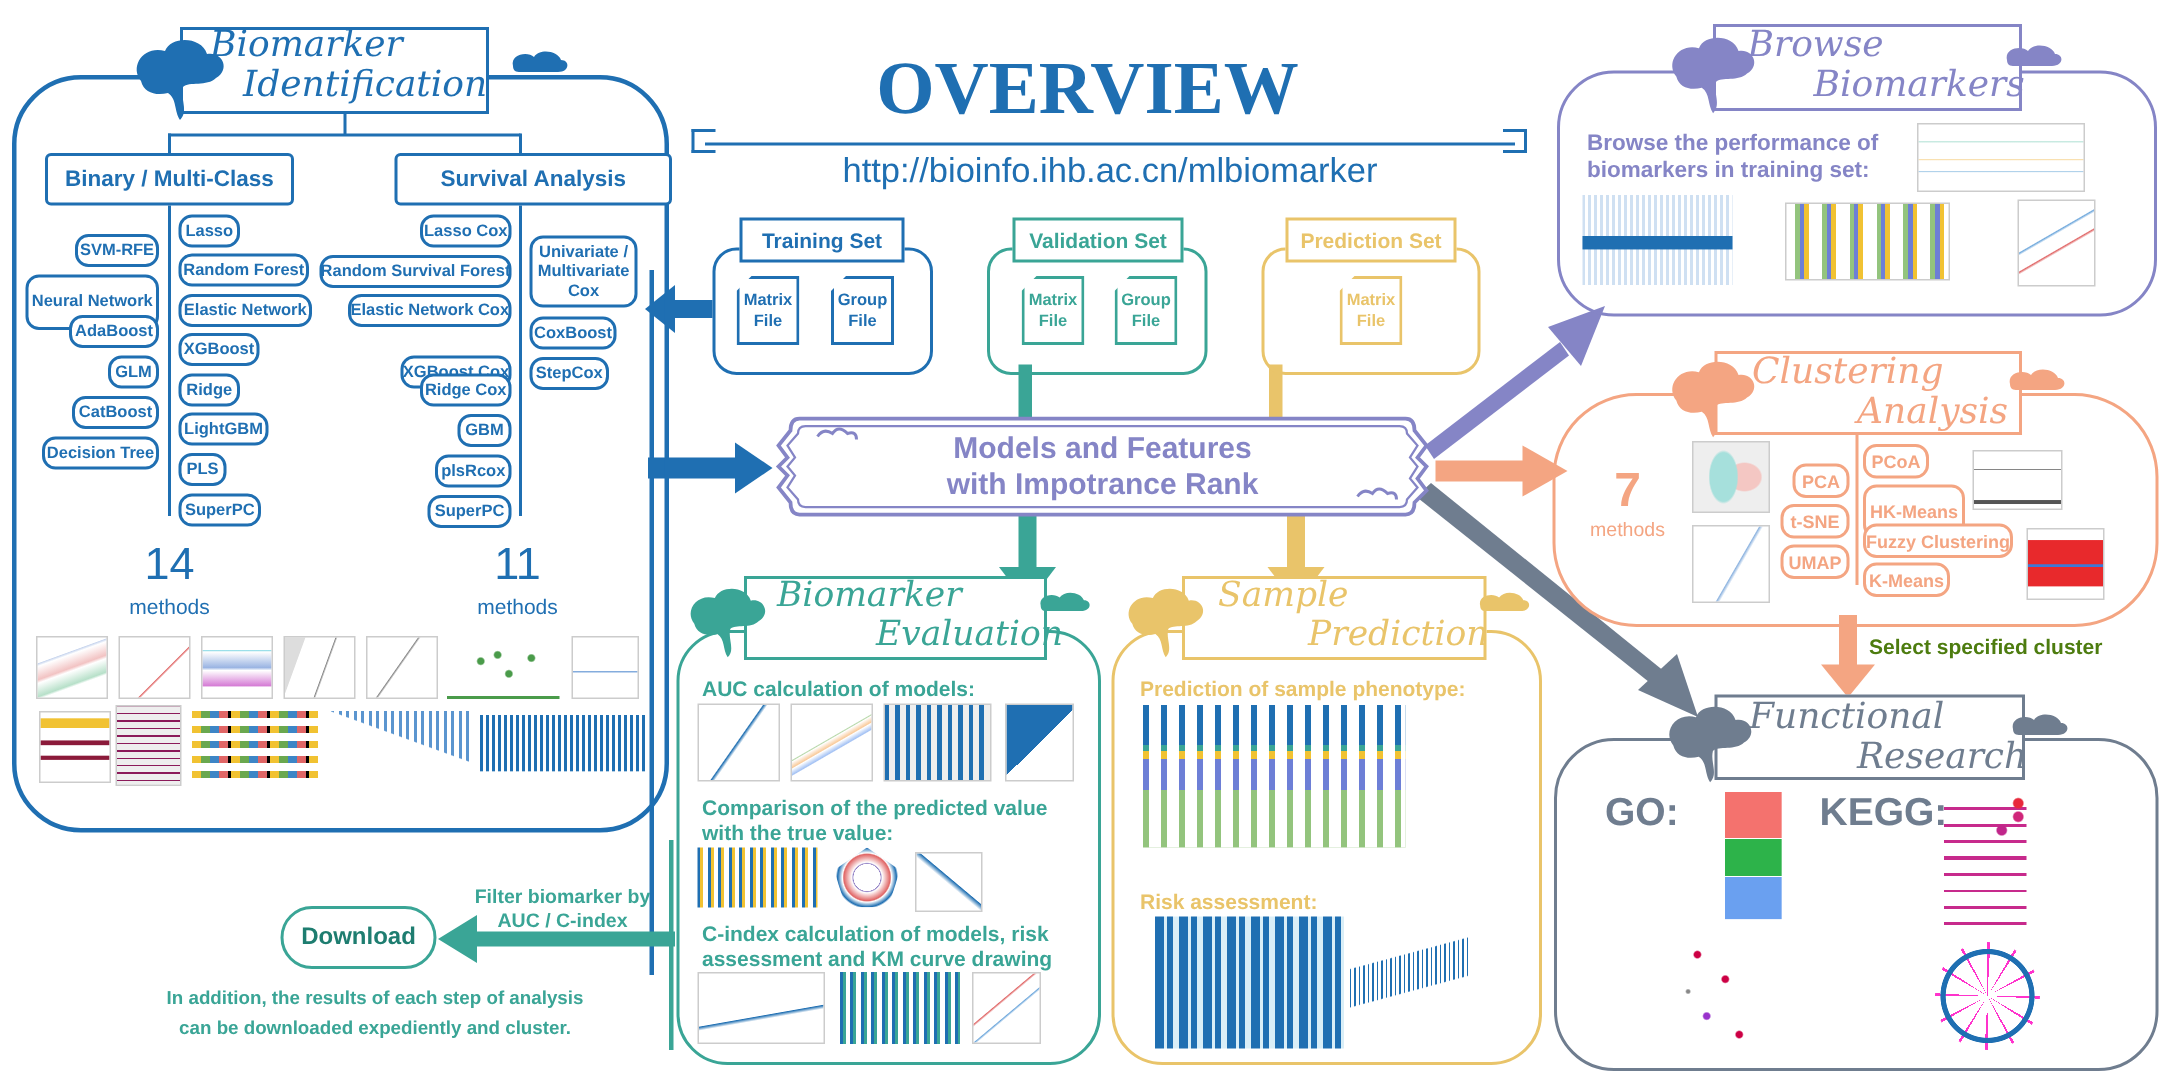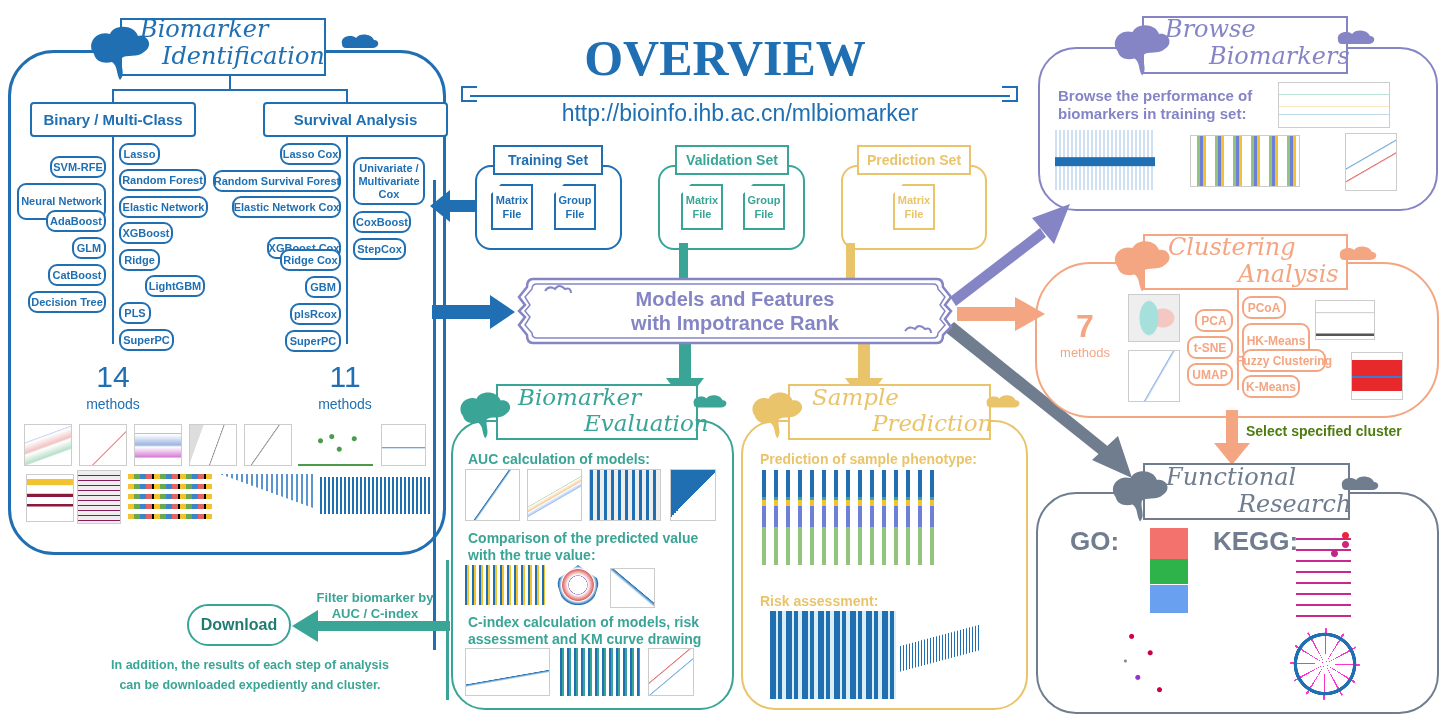--- a/index.html
+++ b/index.html
@@ -118,21 +118,21 @@
   </div>
 <div class="pill" style="left:119px;top:196px;width:89px;height:22px;">
     <span>Elastic Network</span>
   </div>
 <div class="pill" style="left:119px;top:222px;width:54px;height:22px;">
     <span>XGBoost</span>
   </div>
 <div class="pill" style="left:119px;top:249px;width:41px;height:22px;">
     <span>Ridge</span>
   </div>
-<div class="pill" style="left:119px;top:275px;width:60px;height:22px;margin-left:26px;">
+<div class="pill" style="left:119px;top:275px;width:60px;height:22px;">
     <span>LightGBM</span>
   </div>
 <div class="pill" style="left:119px;top:302px;width:32px;height:22px;">
     <span>PLS</span>
   </div>
 <div class="pill" style="left:119px;top:329px;width:55px;height:22px;">
     <span>SuperPC</span>
   </div>
 
 <div class="pill" style="left:280px;top:143px;width:61px;height:22px;">
@@ -336,21 +336,21 @@
   </div>
 <div class="cpill" style="left:1187px;top:363px;width:46px;height:23px;">
     <span>UMAP</span>
   </div>
 <div class="cpill" style="left:1242px;top:296px;width:44px;height:23px;">
     <span>PCoA</span>
   </div>
 <div class="cpill" style="left:1242px;top:323px;width:68px;height:36px;">
     <span>HK-Means</span>
   </div>
-<div class="cpill" style="left:1242px;top:349px;width:84px;height:23px;">
+<div class="cpill" style="left:1242px;top:349px;width:100px;height:23px;">
     <span>Fuzzy Clustering</span>
   </div>
 <div class="cpill" style="left:1242px;top:375px;width:58px;height:23px;">
     <span>K-Means</span>
   </div>
 
 <div class="thumb" style="left:1315px;top:300px;width:60px;height:40px;background:linear-gradient(180deg,#fff 30%,#555 31%,#fff 33%,#fff 85%,#555 86%,#555 92%,#fff 93%);"></div>
 <div class="thumb" style="left:1351px;top:352px;width:52px;height:48px;background:linear-gradient(180deg,#fff 15%,#e8292c 16%,#e8292c 50%,#3c78d8 51%,#3c78d8 54%,#e8292c 55%,#e8292c 82%,#fff 83%);"></div>
 
 <div class="abs" style="left:1246px;top:423px;color:#4d7c0f;font-weight:bold;font-size:14px;">Select specified cluster</div>

